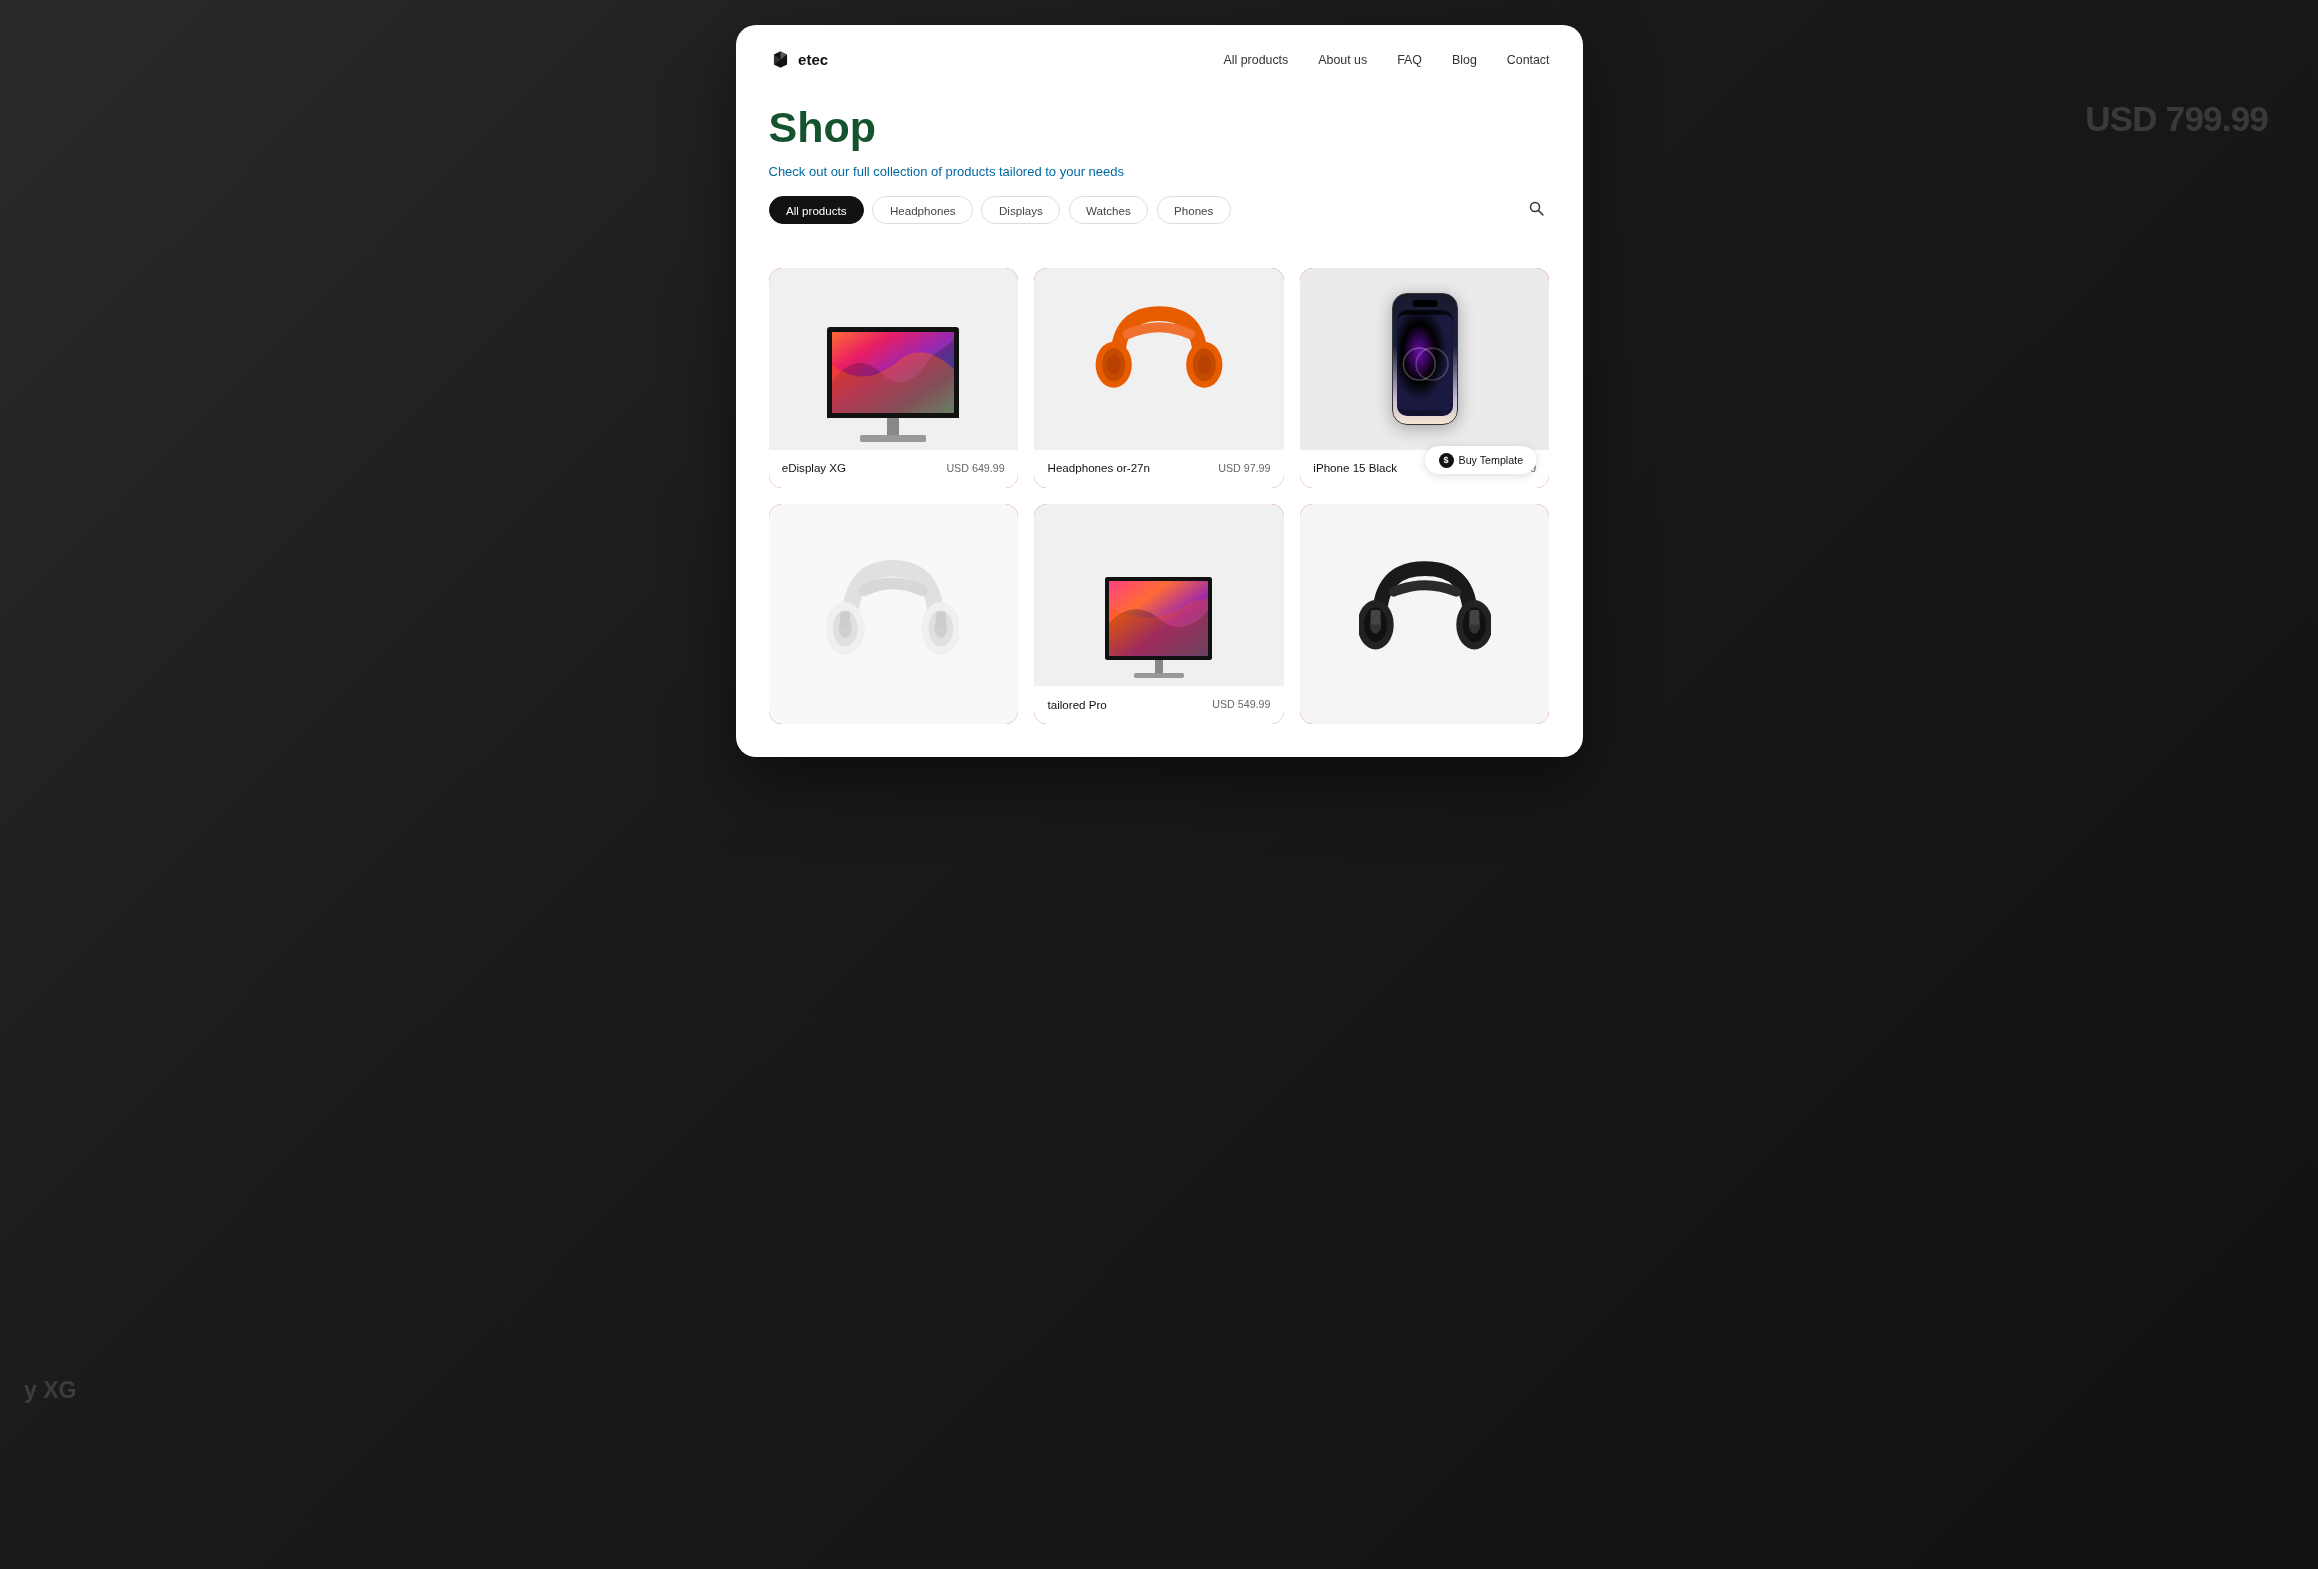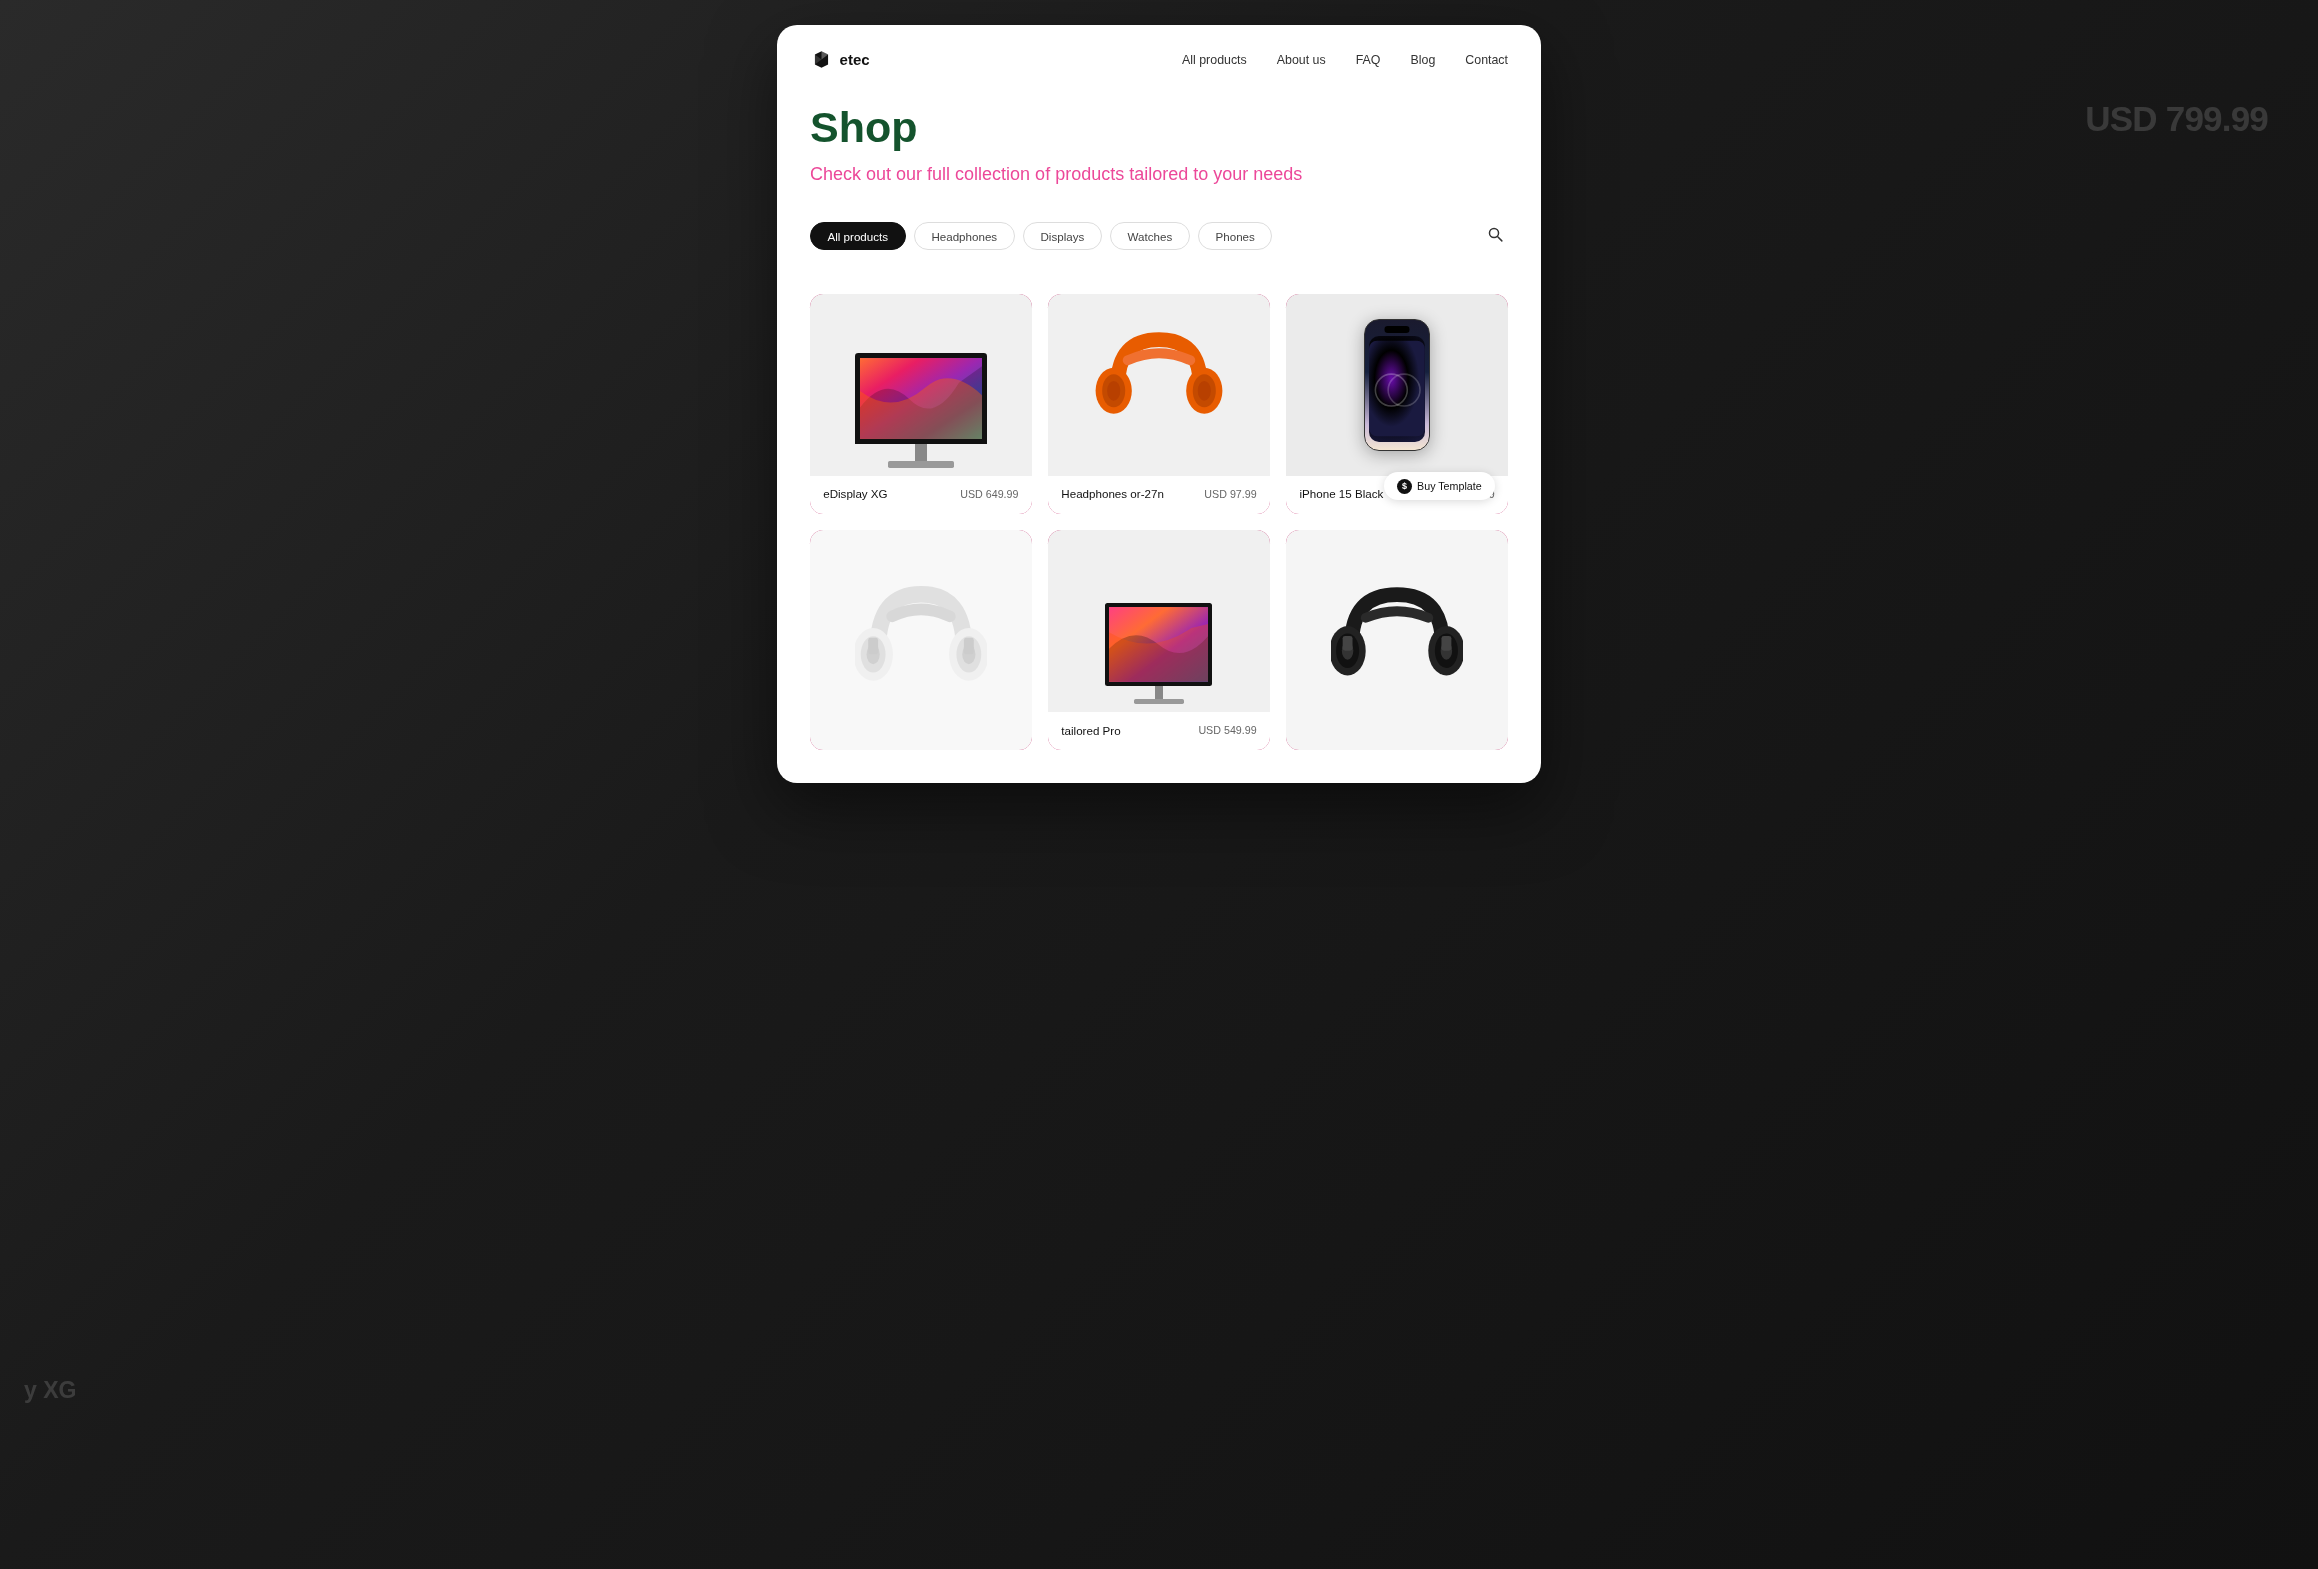--- a/index.html
+++ b/index.html
@@ -42,21 +42,21 @@
       color: rgba(255,255,255,0.15);
       z-index: 2;
     }
 
     
     .card {
       position: relative;
       z-index: 10;
       background: #fff;
       border-radius: 20px;
-      width: 764px;
+      width: 847px;
       min-height: 711px;
       margin: 25px auto;
       padding: 0 0 33px 0;
       box-shadow: 0 25px 66px rgba(0,0,0,0.5);
       overflow: hidden;
     }
 
     
     .nav {
       display: flex;
@@ -99,23 +99,23 @@
 
     .shop-title {
       font-size: 43px;
       font-weight: 700;
       color: #14532d;
       line-height: 1.1;
       margin-bottom: 13px;
     }
 
     .shop-subtitle {
-      font-size: 18px;
-      color: #ec4899;
-      margin-bottom: 36px;
+      font-size: 13px;
+      color: #0369a1;
+      margin-bottom: 16px;
     }
 
     
     .filter-bar {
       display: flex;
       align-items: center;
       justify-content: space-between;
       margin-bottom: 23px;
     }
 

